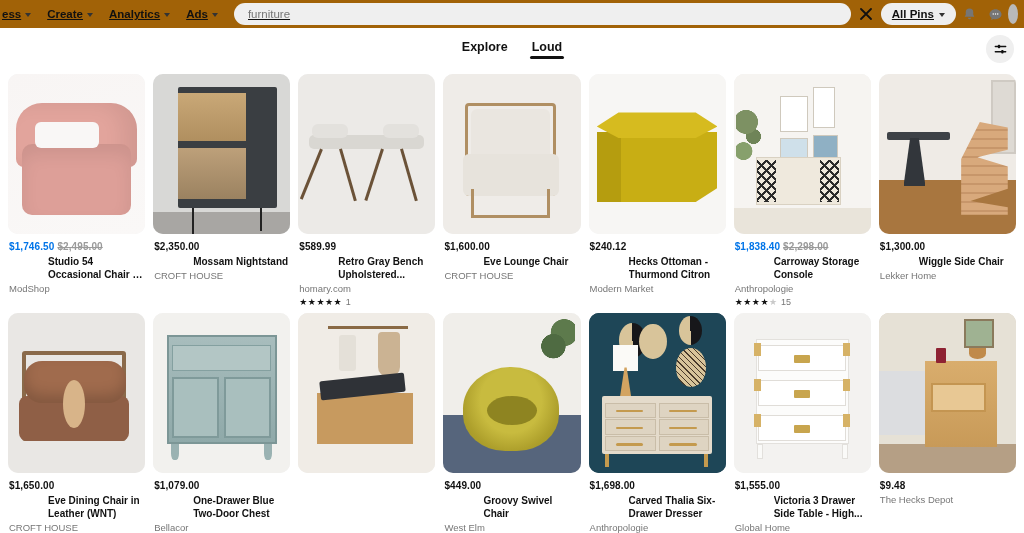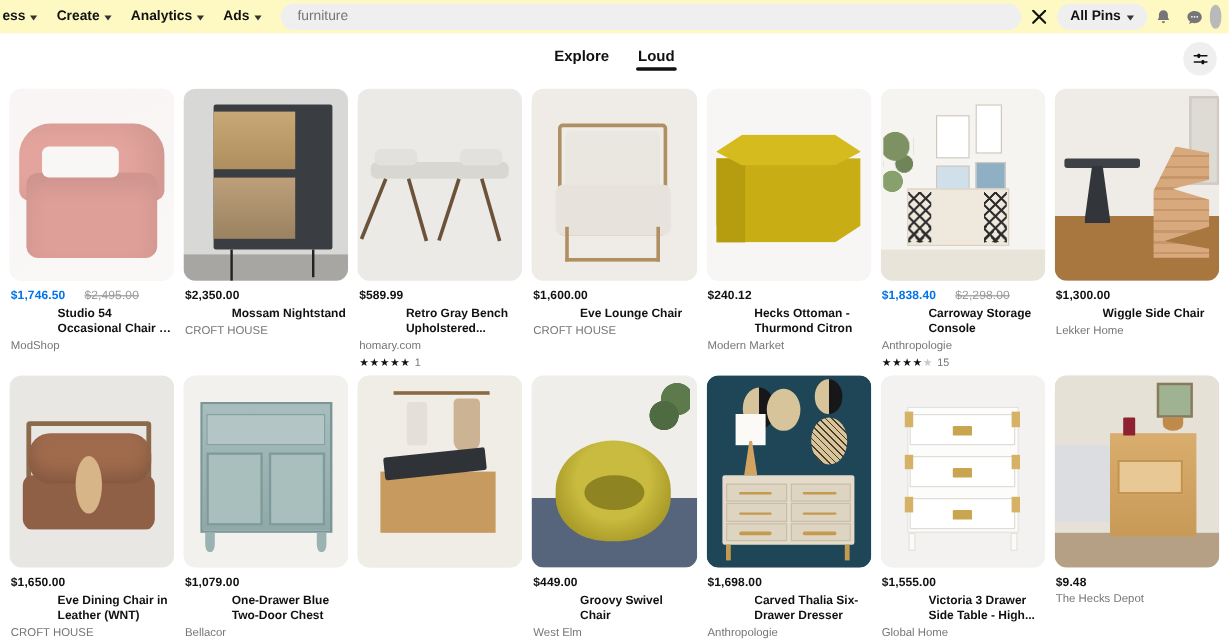--- a/index.html
+++ b/index.html
@@ -10,22 +10,23 @@
     overflow: hidden;
     color: #111;
   }
 
   
   .topbar {
     height: 28px;
     display: flex;
     align-items: center;
     padding: 0 6px 0 0;
-    background: #fef9c3;
+    background: #a16207;
     position: relative;
+    text-decoration: underline;
   }
   .nav-item {
     display: flex; align-items: center; gap: 4px;
     font-size: 11.5px; font-weight: bold;
     color: #111;
     padding: 3px 8px;
     border-radius: 14px;
     cursor: pointer;
     white-space: nowrap;
   }
@@ -146,23 +147,23 @@
     background: #f2f2f2;
   }
   .thumb .scene { position: absolute; inset: 0; }
   .meta { padding: 6px 1px 0 1px; }
   .price {
     font-size: 10px; font-weight: bold; color: #111;
     line-height: 13px; letter-spacing: .1px;
   }
   .price.sale { color: #0074e8; }
   .strike {
-    color: #9a9a9a; font-weight: normal;
+    color: #9a9a9a; font-weight: bold;
     text-decoration: line-through;
-    margin-left: 16px;
+    margin-left: 3px;
   }
   .title {
     font-size: 10px; font-weight: bold; color: #111;
     line-height: 13px; margin-top: 2px;
     display: -webkit-box; -webkit-line-clamp: 2; -webkit-box-orient: vertical;
     overflow: hidden;
     margin-left: 39px;
   }
   .merchant {
     font-size: 9.5px; color: #767676;

